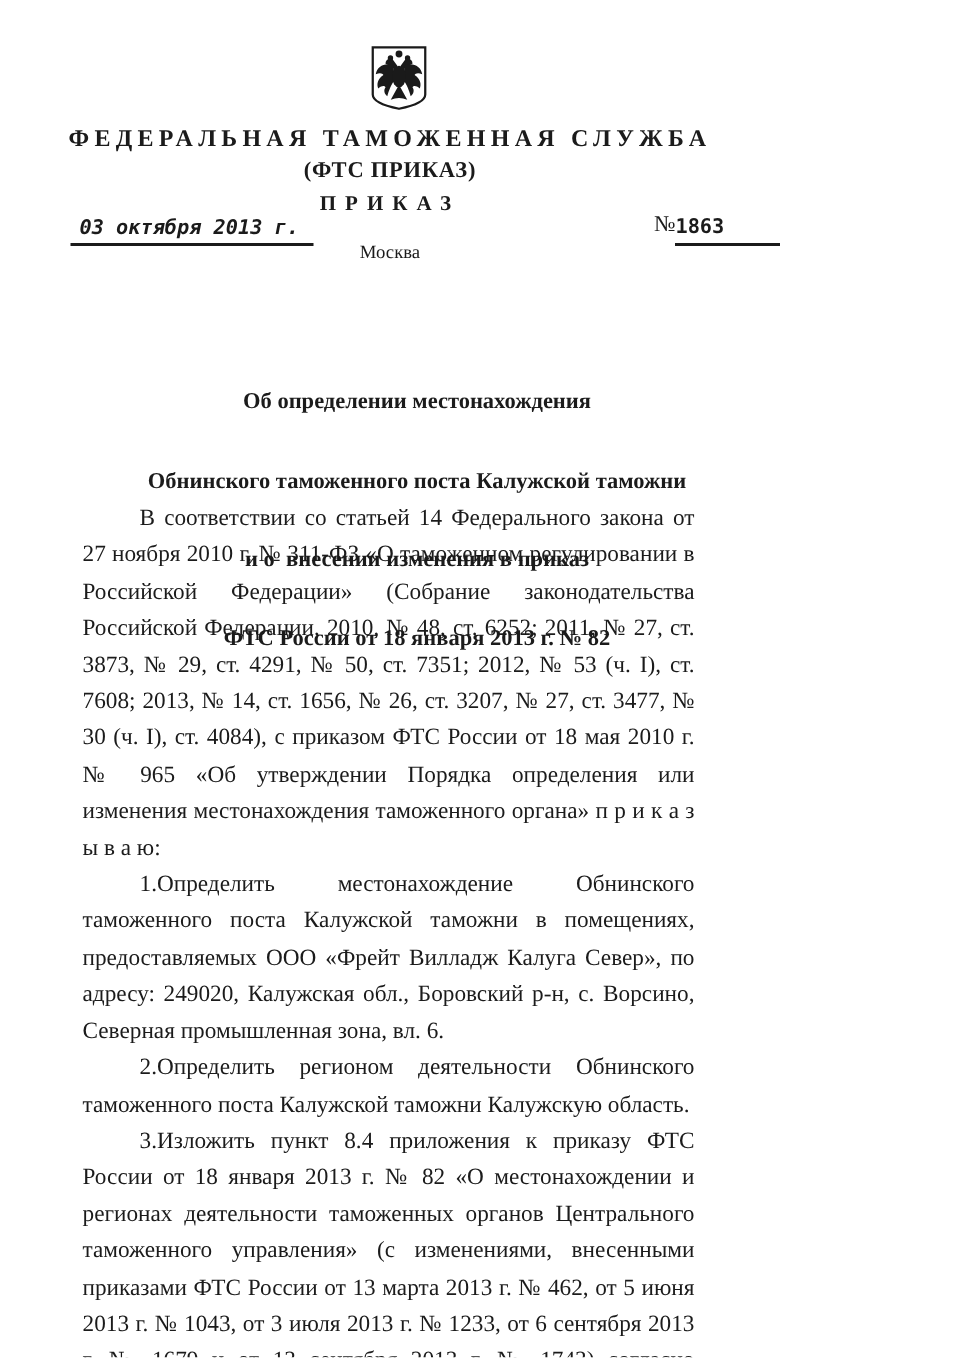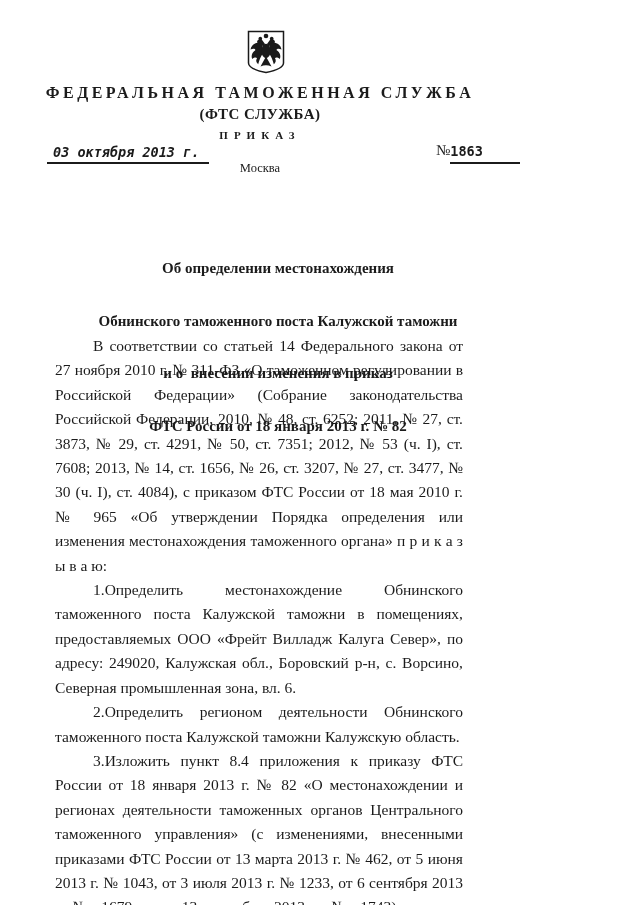--- a/index.html
+++ b/index.html
@@ -12,21 +12,21 @@
     font-family: "Liberation Serif", "DejaVu Serif", serif;
     overflow: hidden;
   }
   .centered { position:absolute; left:0; right:0; text-align:center; }
 
   .emblem-wrap { position:absolute; top:29px; left:0; right:0; text-align:center; }
   .emblem-wrap svg { display:inline-block; margin-left:12px; }
 
   .org-name  { top:84px;  font-weight:bold; font-size:16px; letter-spacing:3.5px; white-space:nowrap; }
   .org-short { top:106px; font-weight:bold; font-size:15px; letter-spacing:0.5px; }
-  .doc-type  { top:129px; font-weight:bold; font-size:11px; letter-spacing:6px; }
+  .doc-type  { top:129px; font-weight:bold; font-size:14px; letter-spacing:6px; }
 
   .date-group {
     position:absolute; top:143px; left:47px;font-style:italic;
   }
   .date-text {
     font-family:"DejaVu Sans Mono", monospace;
     font-weight:bold; font-size:13.5px;
     border-bottom:2px solid #1b1b1b;
     padding:0 10px 2px 6px;
     display:inline-block;
@@ -90,21 +90,21 @@
                  C30.4 31.2 29.8 33.6 27.8 35.2 C26.8 31.2 25 27 23.2 24.8 Z"></path>
 
         <ellipse cx="20" cy="22" rx="4.6" ry="7.2"></ellipse>
 
         <path d="M20 27.5 L14.5 37.5 Q20 35 25.5 37.5 Z"></path>
       </g>
     </svg>
   </div>
 
   <div class="centered org-name">ФЕДЕРАЛЬНАЯ ТАМОЖЕННАЯ СЛУЖБА</div>
-  <div class="centered org-short">(ФТС СЛУЖБА)</div>
+  <div class="centered org-short">(ФТС ПРИКАЗ)</div>
   <div class="centered doc-type">ПРИКАЗ</div>
 
   <div class="date-group">
     <span class="date-text">03 октября 2013 г.</span>
   </div>
   <div class="num-group">
     <span class="num-sign">№</span><span class="num-underline"><span class="num-value">1863</span></span>
   </div>
 
   <div class="centered city">Москва</div>

